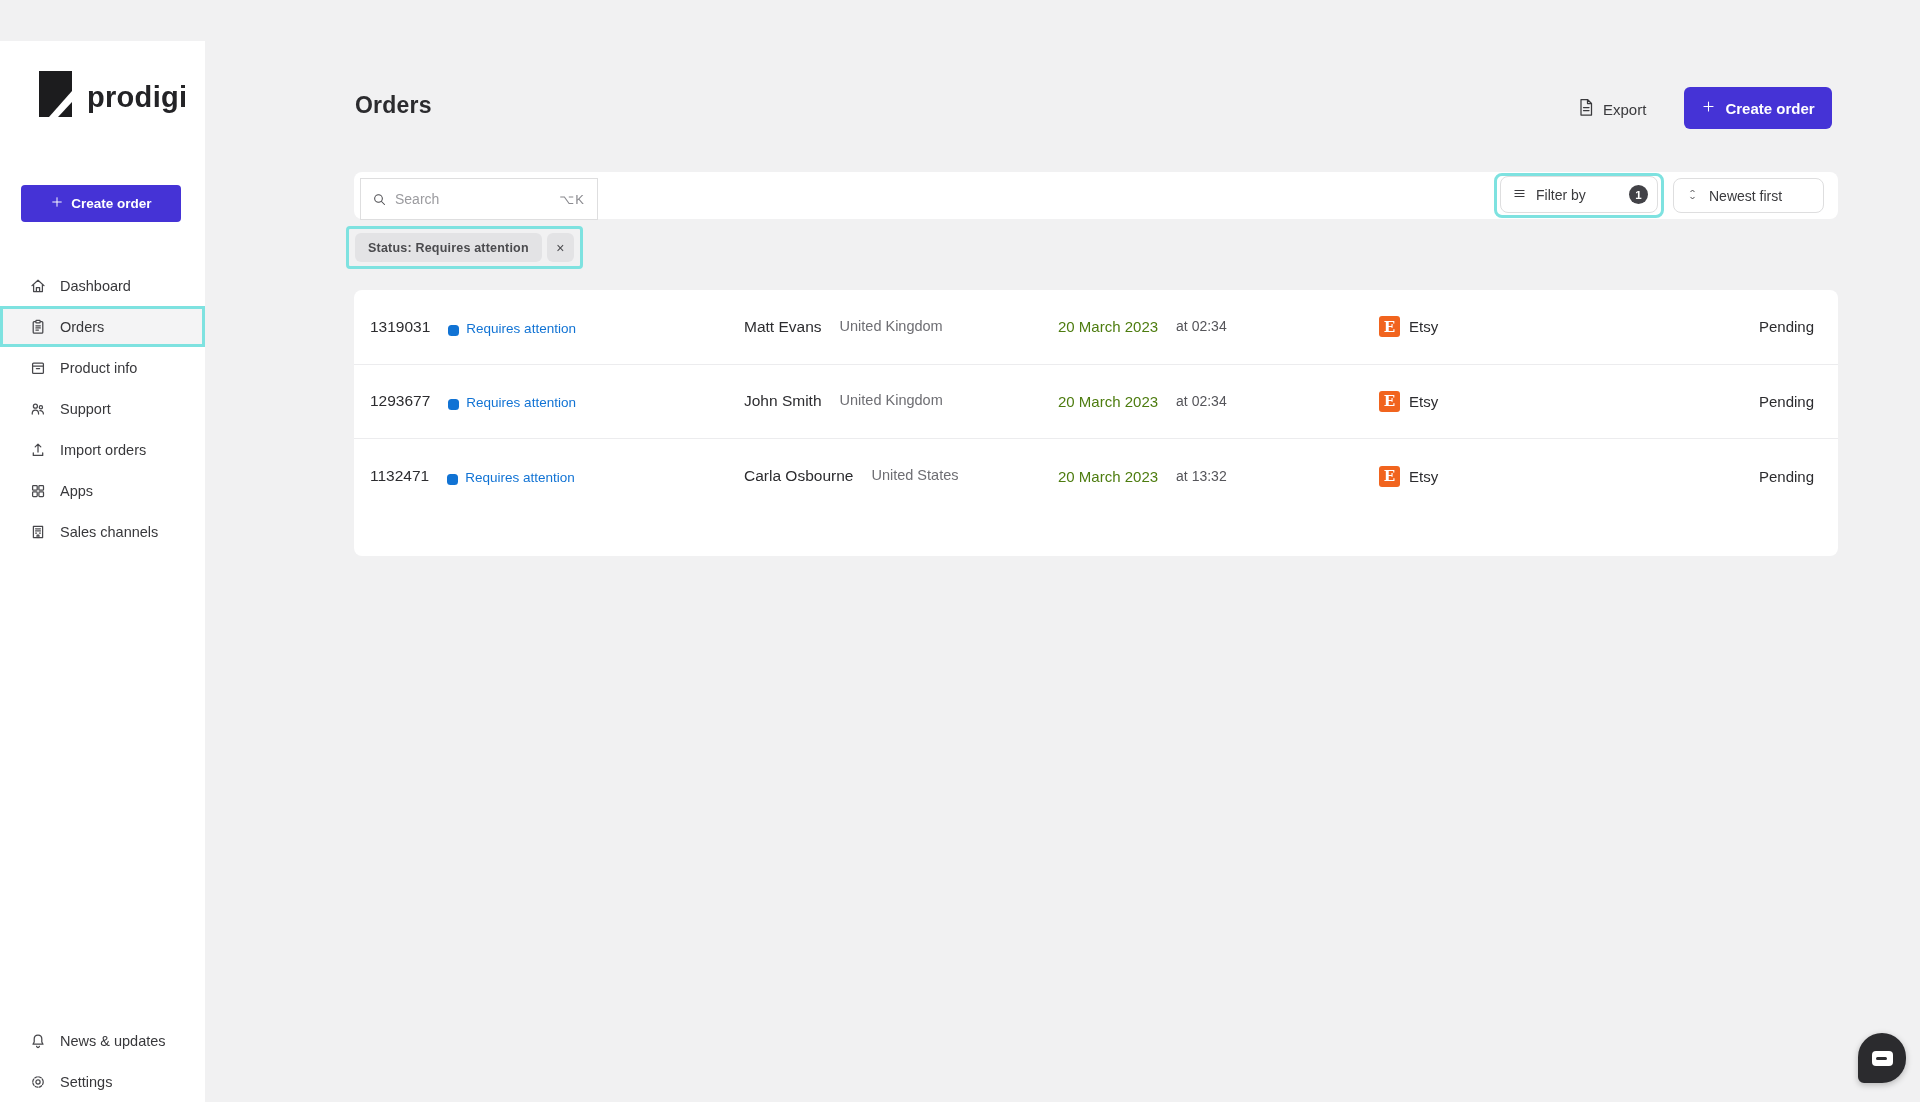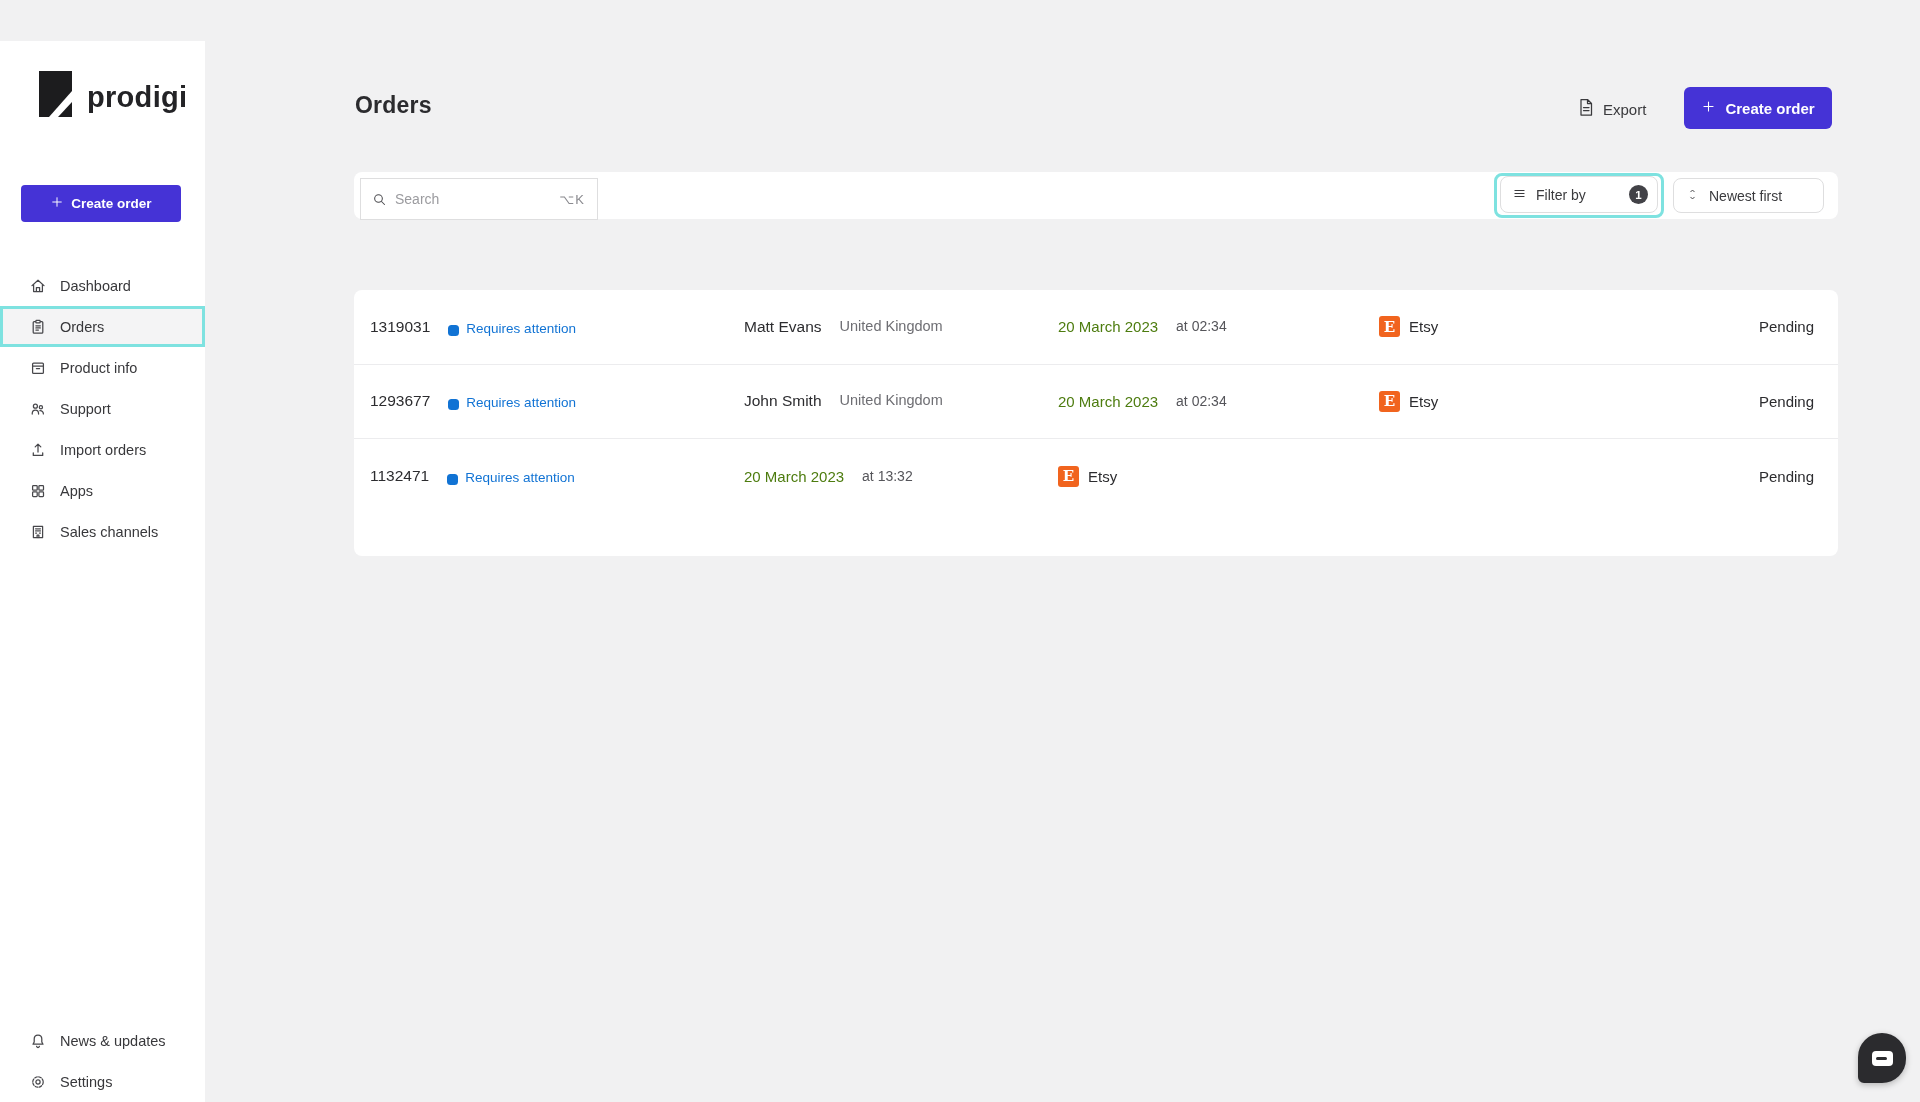--- a/index.html
+++ b/index.html
@@ -241,20 +241,24 @@
     <button class="sort-btn">
       <span>
         <svg class="line" width="13" height="15" viewBox="0 0 18 20">
             <path d="M6.6 6.2 L9 3.8 L11.4 6.2 M6.6 13.8 L9 16.2 L11.4 13.8"></path>
           </svg>
       </span>
       <span>Newest first</span>
     </button>
   </div>
 
+  <div class="chip-ann ann">
+    <span class="chip-label">Status: Requires attention</span>
+    <span class="chip-x">×</span>
+  </div>
 
   <div class="table-card">
 
     <div class="t-row t-body-row">
       <div class="cell-stack">
         <span class="oid">1319031</span>
         <span class="status-link">
           <span class="status-dot"></span>
           <span>Requires attention</span>
         </span>
@@ -299,20 +303,24 @@
 
     <div class="t-row t-body-row">
       <div class="cell-stack">
         <span class="oid">1132471</span>
         <span class="status-link">
           <span class="status-dot"></span>
           <span>Requires attention</span>
         </span>
       </div>
       <div class="cell-stack">
+        <span class="cust-name">Carla Osbourne</span>
+        <span class="cust-country">United States</span>
+      </div>
+      <div class="cell-stack">
         <span class="date-main">20 March 2023</span>
         <span class="date-sub">at 13:32</span>
       </div>
       <div class="source-cell">
         <span class="etsy-ic">E</span>
         <span>Etsy</span>
       </div>
       <div class="total-cell">Pending</div>
     </div>
   </div>

